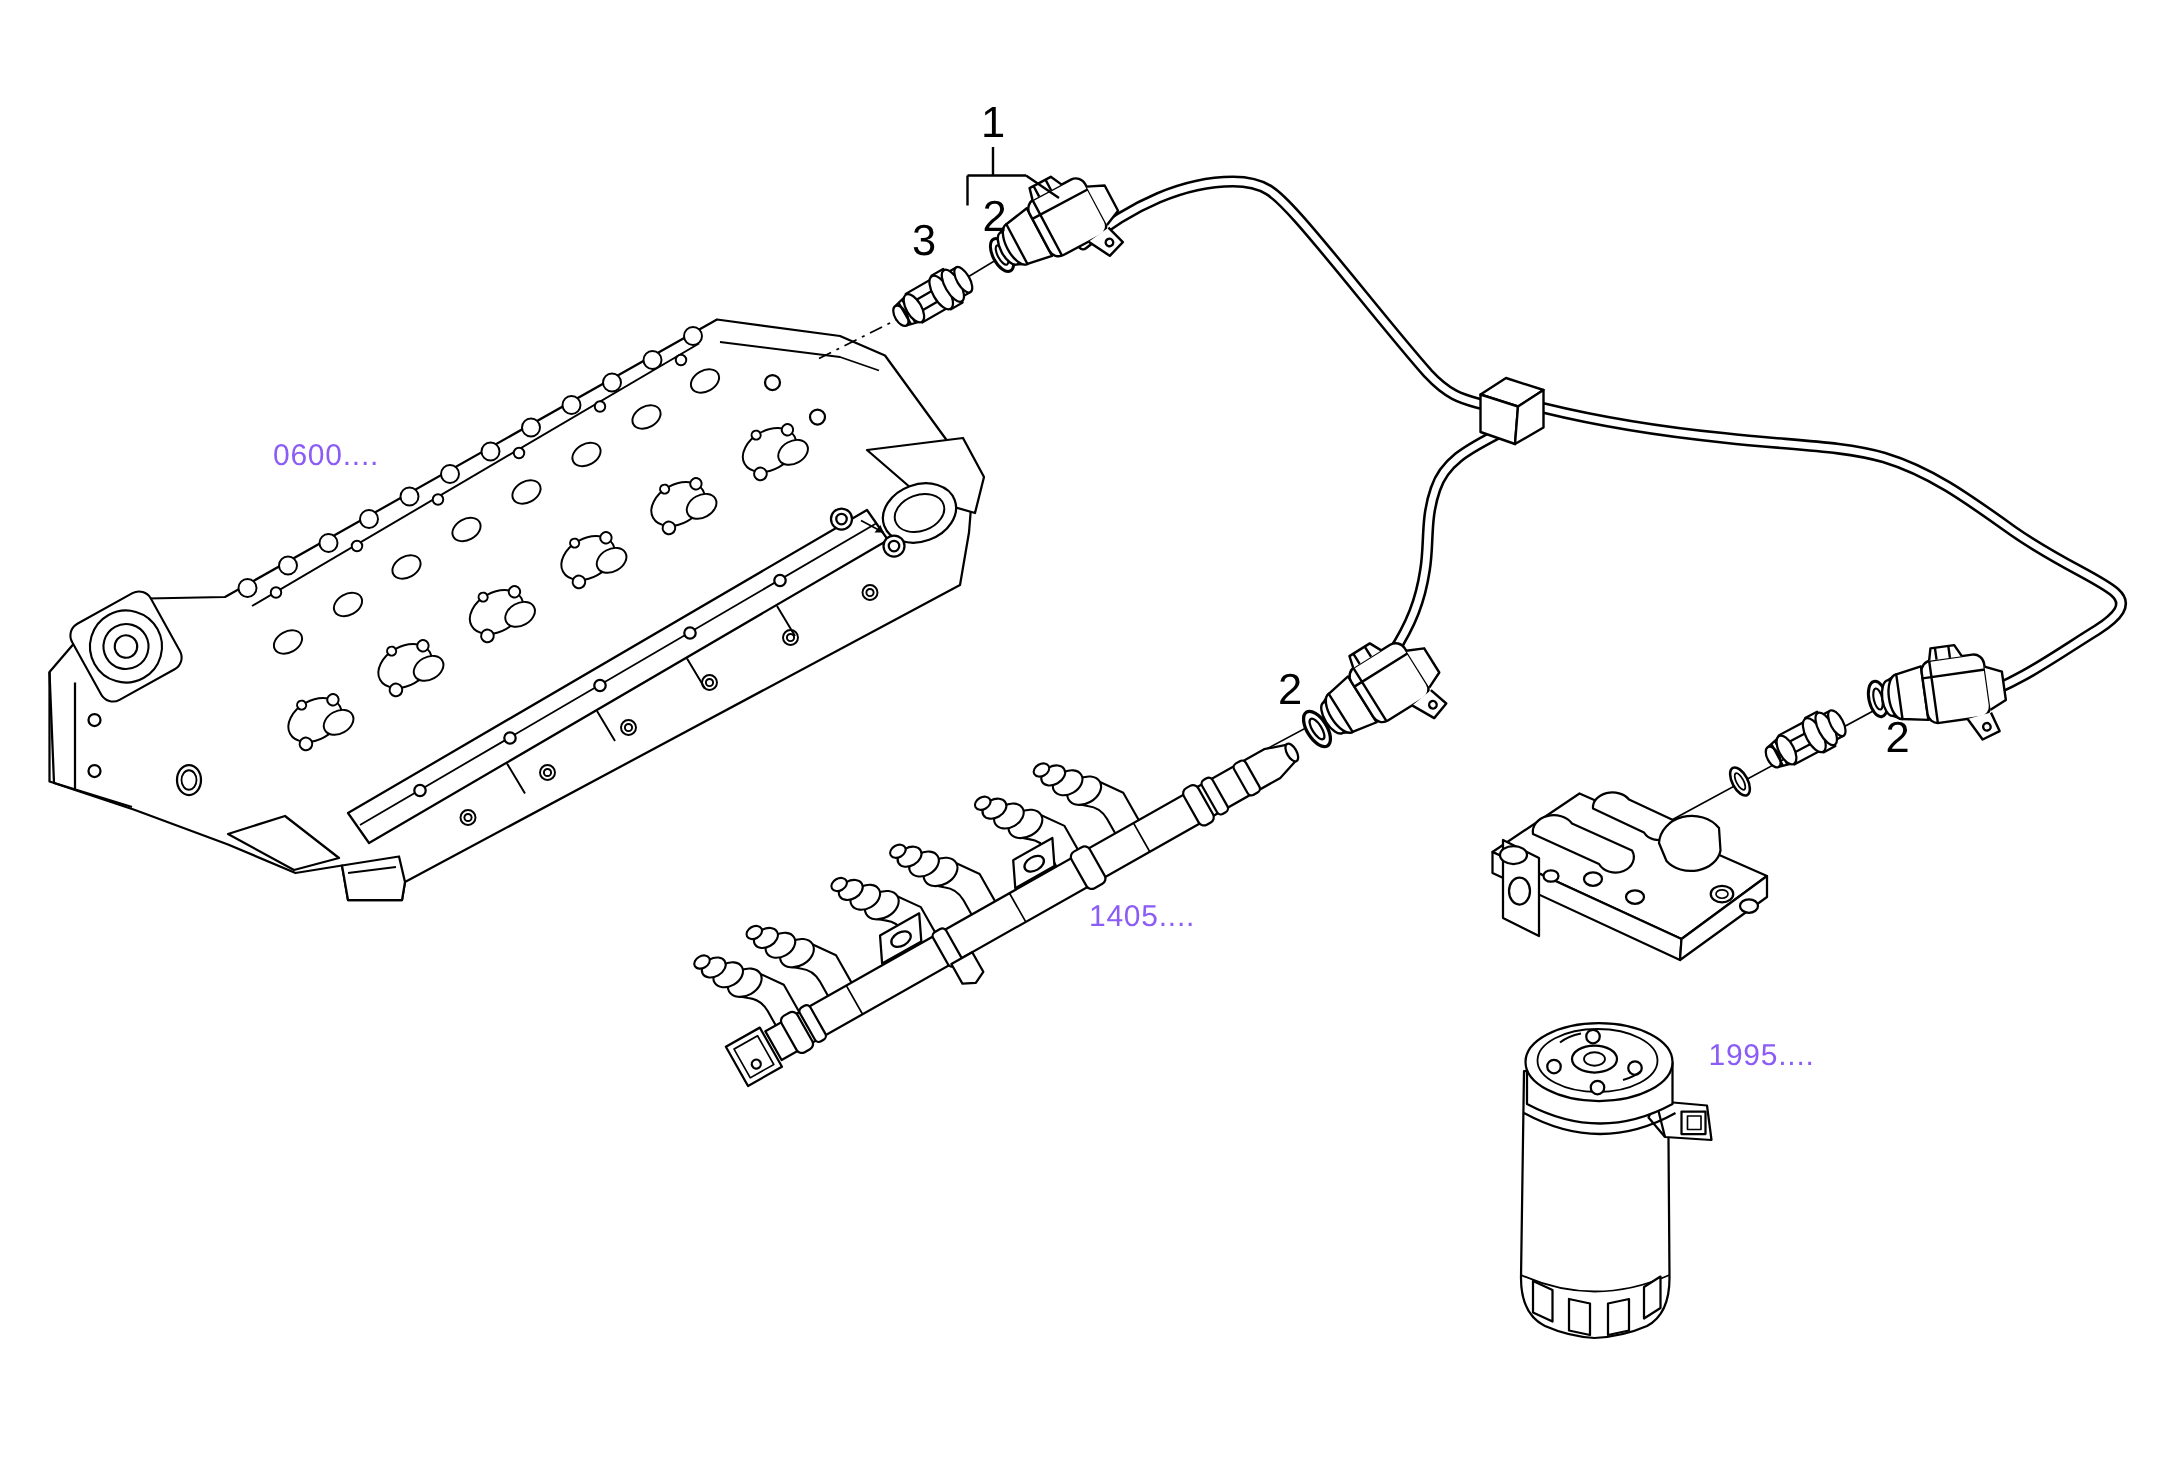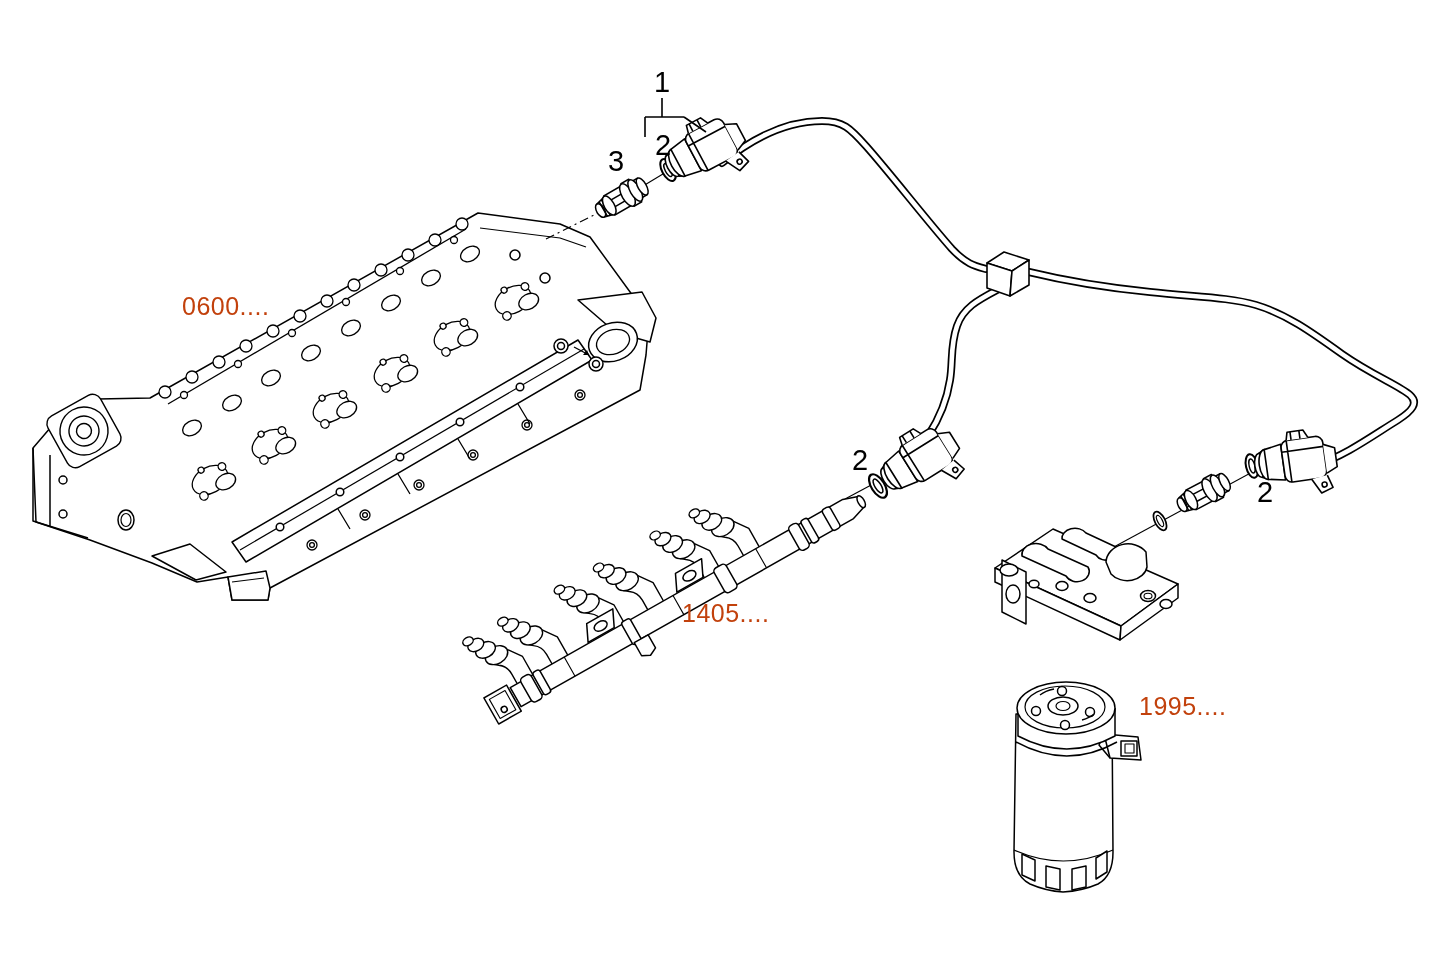--- a/index.html
+++ b/index.html
@@ -6,21 +6,21 @@
   .stage{
     position:relative;width:1449px;height:977px;background:#ffffff;
     font-family:"Liberation Sans", sans-serif;overflow:hidden;
   }
   .stage svg{position:absolute;left:0;top:0;}
   .callout{
     position:absolute;color:#000;font-size:29px;line-height:1;
     width:34px;text-align:center;cursor:pointer;user-select:none;
   }
   .groupref{
-    position:absolute;color:#c2410c;font-size:25px;line-height:1;
+    position:absolute;color:#8b5cf6;font-size:20px;line-height:1;
     letter-spacing:0.5px;cursor:pointer;user-select:none;white-space:nowrap;
   }
 </style>
 </head>
 <body>
 
 <div class="stage">
 
 <svg width="1449" height="977" viewBox="0 0 1449 977">
   <defs>
@@ -311,16 +311,16 @@
   <path d="M662,98 L662,117 M645,117 L684,117 M645,117 L645,137 M684,117 L706,132" fill="none" stroke="#000" stroke-width="1.6"></path>
 </svg>
 
 <div class="callout" style="left:645px;top:68px">1</div>
 <div class="callout" style="left:646px;top:131px">2</div>
 <div class="callout" style="left:599px;top:147px">3</div>
 <div class="callout" style="left:843px;top:446px">2</div>
 <div class="callout" style="left:1248px;top:478px">2</div>
 
 <div class="groupref" style="left:182px;top:294px">0600....</div>
-<div class="groupref" style="left:682px;top:601px">1405....</div>
+<div class="groupref" style="left:726px;top:601px">1405....</div>
 <div class="groupref" style="left:1139px;top:694px">1995....</div>
 
 </div>
 
 </body></html>

